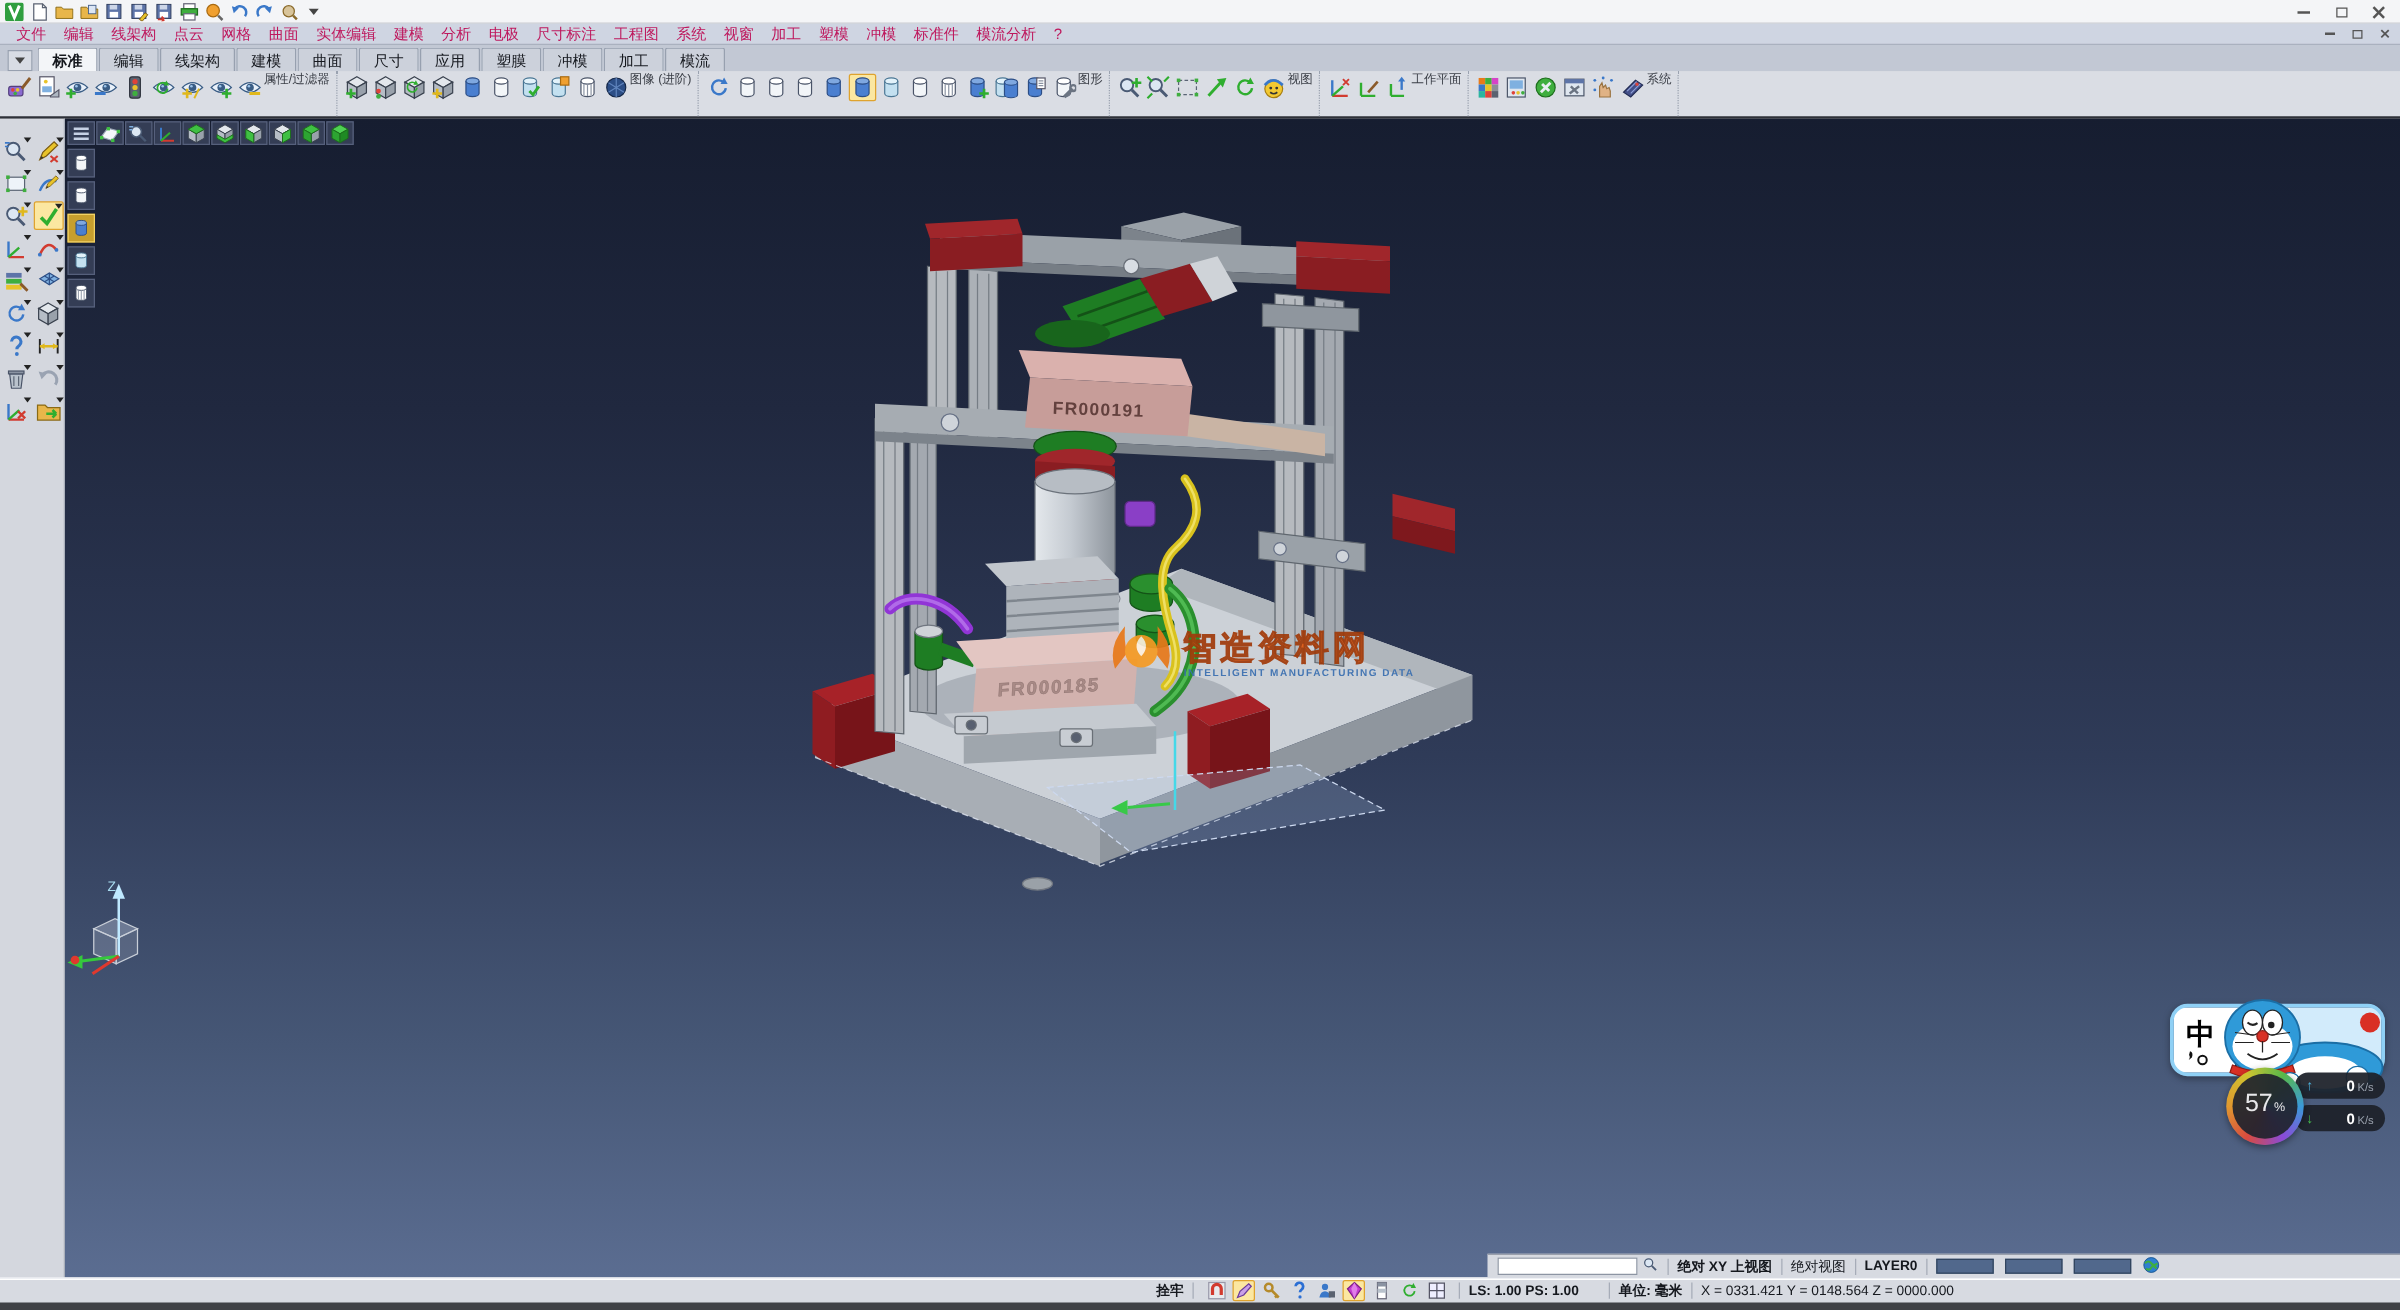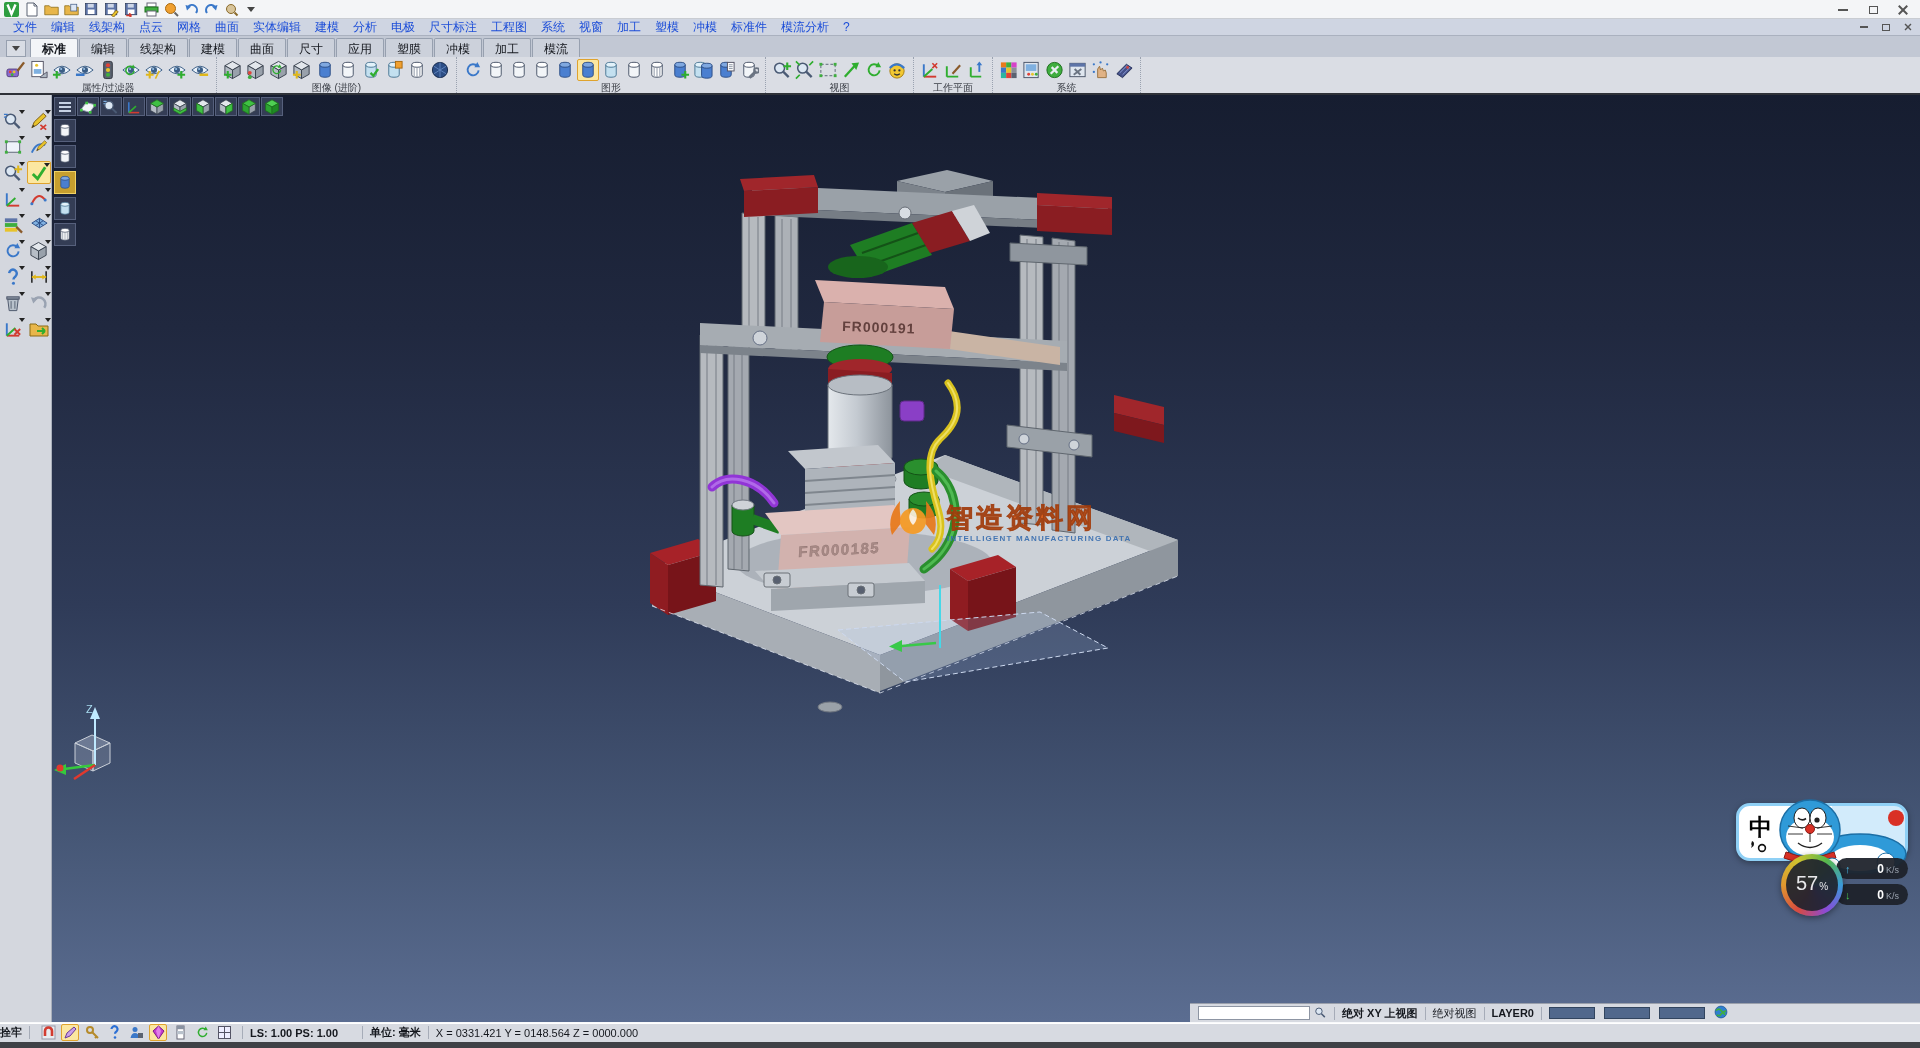--- a/index.html
+++ b/index.html
@@ -14,34 +14,34 @@
   .title-text{position:absolute;left:0;right:0;text-align:center;font-size:12px;color:#151515}
   .winbtns{position:absolute;right:2px;top:0;height:19px;display:flex}
   .winbtn{width:30px;height:19px;display:flex;align-items:center;justify-content:center}
   .g-min{width:10px;height:2px;background:#555}
   .g-max{width:9px;height:8px;border:1.5px solid #555}
   .g-close{position:relative;width:10px;height:10px}
   .g-close:before,.g-close:after{content:"";position:absolute;left:4px;top:-1px;width:2px;height:12px;background:#555}
   .g-close:before{transform:rotate(45deg)}.g-close:after{transform:rotate(-45deg)}
   
   .menubar{position:absolute;left:0;top:19px;width:100%;height:17px;background:#cfd5e2;border-bottom:1px solid #aab1bf;display:flex;align-items:center;padding-left:6px}
-  .menu-item{font-size:12px;color:#1d4ed8;padding:0 7px;cursor:default}
+  .menu-item{font-size:12px;color:#be185d;padding:0 7px;cursor:default}
   .mdi{position:absolute;right:4px;top:1px;display:flex;gap:6px}
   .mdi .winbtn{width:16px;height:14px}
   .mdi .g-min{width:8px}
   .mdi .g-max{width:8px;height:7px}
   .mdi .g-close{transform:scale(.7)}
   
   .tabrow{position:absolute;left:0;top:36px;width:100%;height:21px;background:#c2c8d4;display:flex;align-items:flex-end;padding-left:4px}
   .tab-dd{width:20px;height:17px;background:#d8dce4;border:1px solid #97a0af;display:flex;align-items:center;justify-content:center;margin:0 4px 0 2px}
   .tab{height:19px;padding:2px 11px;font-size:12px;color:#15181e;background:#ccd1db;border:1px solid #97a0af;border-bottom:none;border-radius:2px 2px 0 0;margin-right:1px}
   .tab.active{background:#f3f5f8;font-weight:bold}
   
   .ribbon{position:absolute;left:0;top:57px;width:100%;height:38px;background:#dadde4;border-bottom:2px solid #2e3138;display:flex}
-  .rgroup{display:flex;flex-direction:column;border-right:1px dotted #9aa2b0;padding:1px 5px 0 5px}
+  .rgroup{display:flex;flex-direction:row;border-right:1px dotted #9aa2b0;padding:1px 5px 0 5px}
   .ricons{display:flex;align-items:center;height:24px;gap:1px}
   .rlabel{font-size:10px;color:#3a3e46;text-align:center;line-height:11px}
   .ic{width:22px;height:22px;display:flex;align-items:center;justify-content:center;border-radius:2px;position:relative}
   .ic svg{width:20px;height:20px}
   .ic.hl{background:#fbe7a1;border:1px solid #dfa32e}
   
   .leftbar{position:absolute;left:0;top:95px;width:52px;height:927px;background:#d4d7de;border-right:1px solid #aab0bb;padding-top:14px}
   .lgrid{display:grid;grid-template-columns:24px 24px;justify-content:center;gap:3px 2px}
   .li{width:24px;height:23px;position:relative;display:flex;align-items:center;justify-content:center}
   .li svg{width:20px;height:20px}
@@ -1044,21 +1044,21 @@
     <span class="srect"></span>
     <span class="srect"></span>
     <span class="srect"></span>
     <span><svg width="14" height="14" viewBox="0 0 20 20">
           <circle cx="10" cy="10" r="8.5" fill="#2f7fd0" stroke="#15508c"></circle>
           <path d="M3 8q4-4 7 0t7 0M4 14q4 3 6-1t6 1" stroke="#3fae3f" stroke-width="2.4" fill="none"></path>
         </svg></span>
   </div>
 
   <div class="status-lower">
-    <span style="font-weight:bold">拴牢</span>
+    <span style="margin-left:925px;font-weight:bold">拴牢</span>
     <span class="s-sep"></span>
     <span class="sic">
         <svg viewBox="0 0 15 15">
           <rect x="1" y="1" width="13" height="13" fill="#e8ebef" stroke="#99a"></rect>
           <path d="M4 11V6a3.5 3.5 0 0 1 7 0v5" fill="none" stroke="#d23b30" stroke-width="2.6"></path>
         </svg>
       </span>
     <span class="sic hl">
         <svg viewBox="0 0 15 15">
           <path d="M2 13l2-5 7-6 2 2-6 7z" fill="#c9a0e8" stroke="#6a3a9a"></path>

